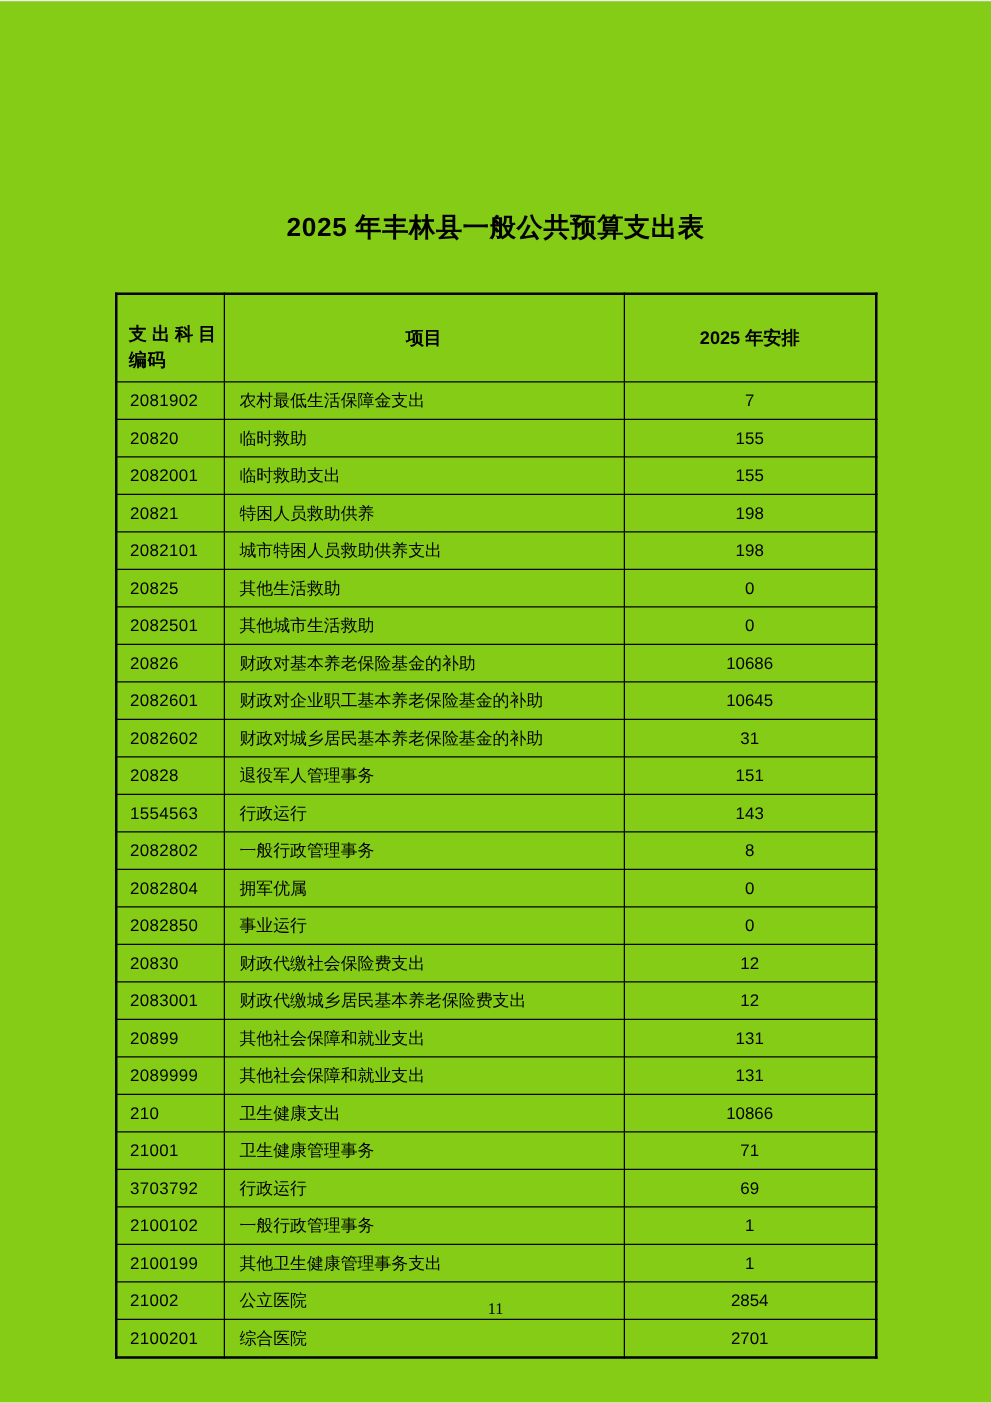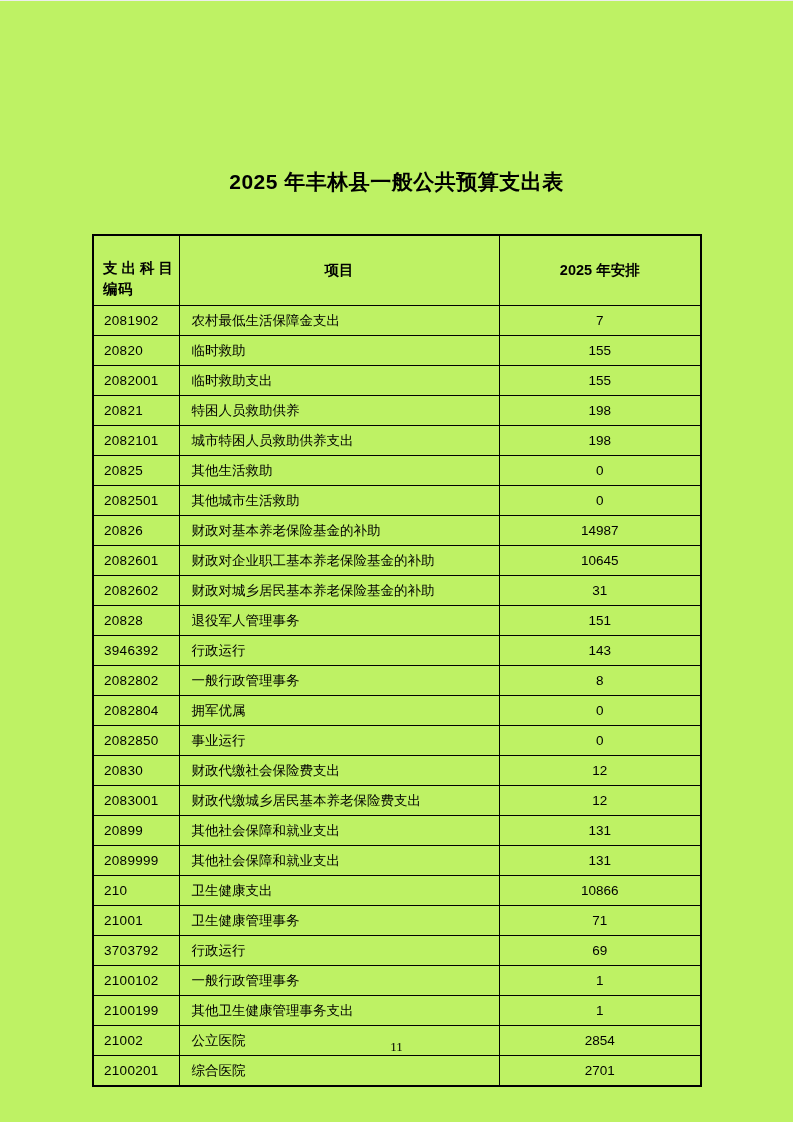--- a/index.html
+++ b/index.html
@@ -4,21 +4,21 @@
 <style>
   html, body {
     margin: 0;
     padding: 0;
     background: #ffffff;
   }
   .page {
     position: relative;
     width: 793px;
     height: 1122px;
-    background: #bef264;
+    background: #84cc16;
     font-family: "Liberation Sans", sans-serif;
     color: #000000;
     overflow: hidden;
     border-top: 1px solid #ededed;
     box-sizing: border-box;
   }
   .doc-title {
     position: absolute;
     top: 167px;
     left: 0;
@@ -139,39 +139,39 @@
           <td class="c-amt">0</td>
         </tr>
         <tr>
           <td class="c-code">2082501</td>
           <td class="c-item">其他城市生活救助</td>
           <td class="c-amt">0</td>
         </tr>
         <tr>
           <td class="c-code">20826</td>
           <td class="c-item">财政对基本养老保险基金的补助</td>
-          <td class="c-amt">14987</td>
+          <td class="c-amt">10686</td>
         </tr>
         <tr>
           <td class="c-code">2082601</td>
           <td class="c-item">财政对企业职工基本养老保险基金的补助</td>
           <td class="c-amt">10645</td>
         </tr>
         <tr>
           <td class="c-code">2082602</td>
           <td class="c-item">财政对城乡居民基本养老保险基金的补助</td>
           <td class="c-amt">31</td>
         </tr>
         <tr>
           <td class="c-code">20828</td>
           <td class="c-item">退役军人管理事务</td>
           <td class="c-amt">151</td>
         </tr>
         <tr>
-          <td class="c-code">3946392</td>
+          <td class="c-code">1554563</td>
           <td class="c-item">行政运行</td>
           <td class="c-amt">143</td>
         </tr>
         <tr>
           <td class="c-code">2082802</td>
           <td class="c-item">一般行政管理事务</td>
           <td class="c-amt">8</td>
         </tr>
         <tr>
           <td class="c-code">2082804</td>

